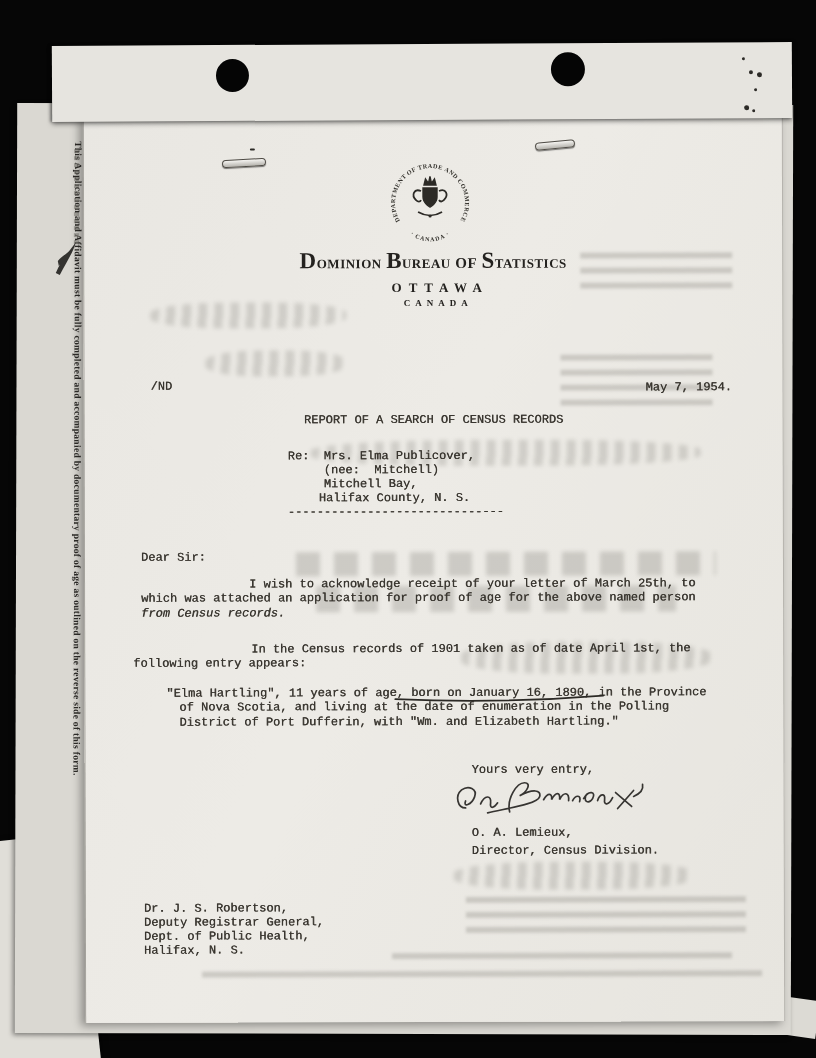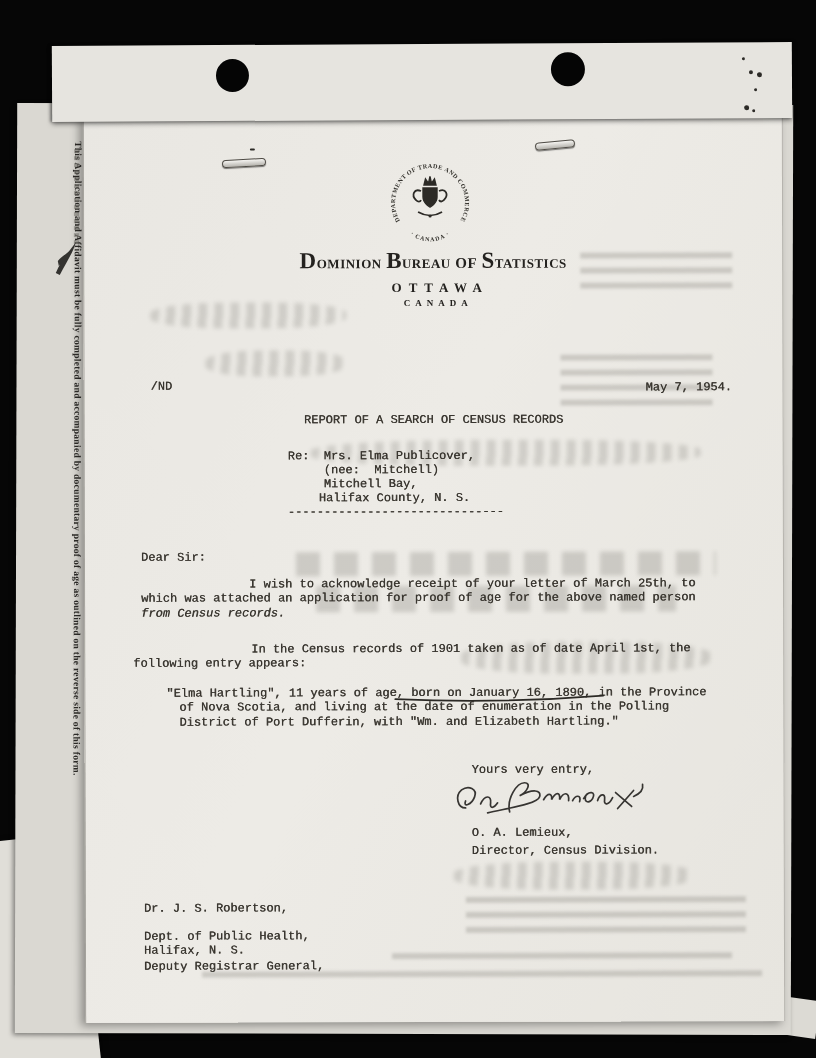--- a/index.html
+++ b/index.html
@@ -155,21 +155,21 @@
       <path d="M148,25 c2,-7 8,-8 7,-1 c-1,6 4,6 8,-2"></path>
       <path d="M166,17 l16,14 M184,15 l-16,18"></path>
       <path d="M184,21 c7,-3 10,-7 9,-12"></path>
     </g>
   </svg>
 
   <div class="mono" style="left:386px;top:710px;">O. A. Lemieux,</div>
   <div class="mono" style="left:386px;top:728px;">Director, Census Division.</div>
 
   <div class="mono" style="left:58px;top:785px;">Dr. J. S. Robertson,</div>
-  <div class="mono" style="left:58px;top:799px;margin-top:44px;">Deputy Registrar General,</div>
+  <div class="mono" style="left:58px;top:799px;">Deputy Registrar General,</div>
   <div class="mono" style="left:58px;top:813px;">Dept. of Public Health,</div>
   <div class="mono" style="left:58px;top:827px;text-align:center;">Halifax, N. S.</div>
 
   <div class="speck" style="left:166px;top:32px;width:5px;height:2px;border-radius:2px;"></div>
 </div>
 
 <div class="abs top-strip">
   <div class="hole" style="left:164px;top:14px;width:33px;height:33px;"></div>
   <div class="hole" style="left:499px;top:9px;width:34px;height:34px;"></div>
   <div class="speck" style="left:690px;top:15px;width:3px;height:3px;"></div>

